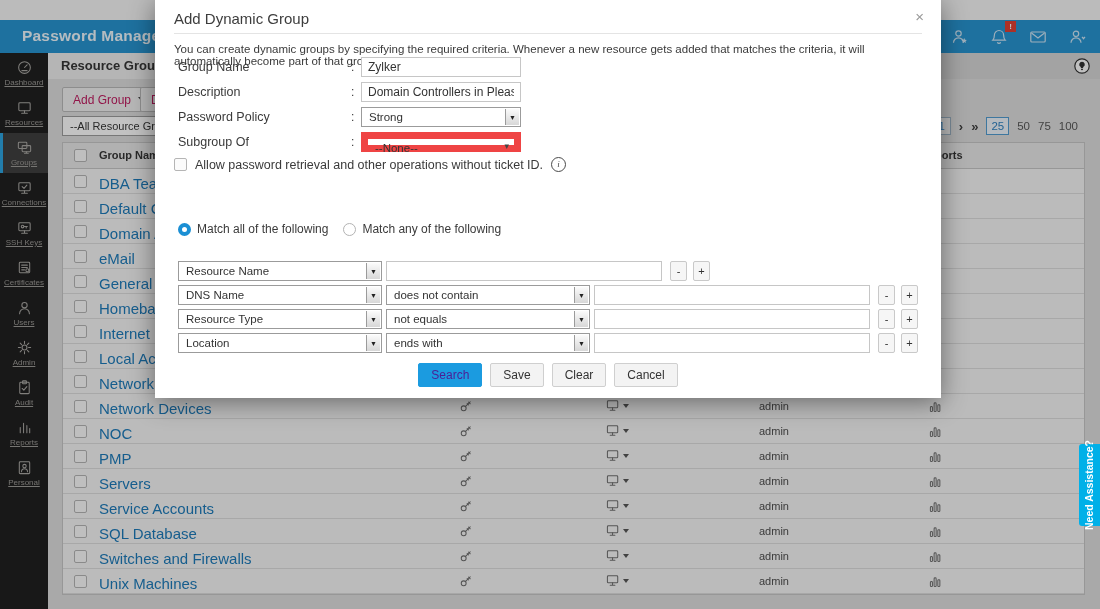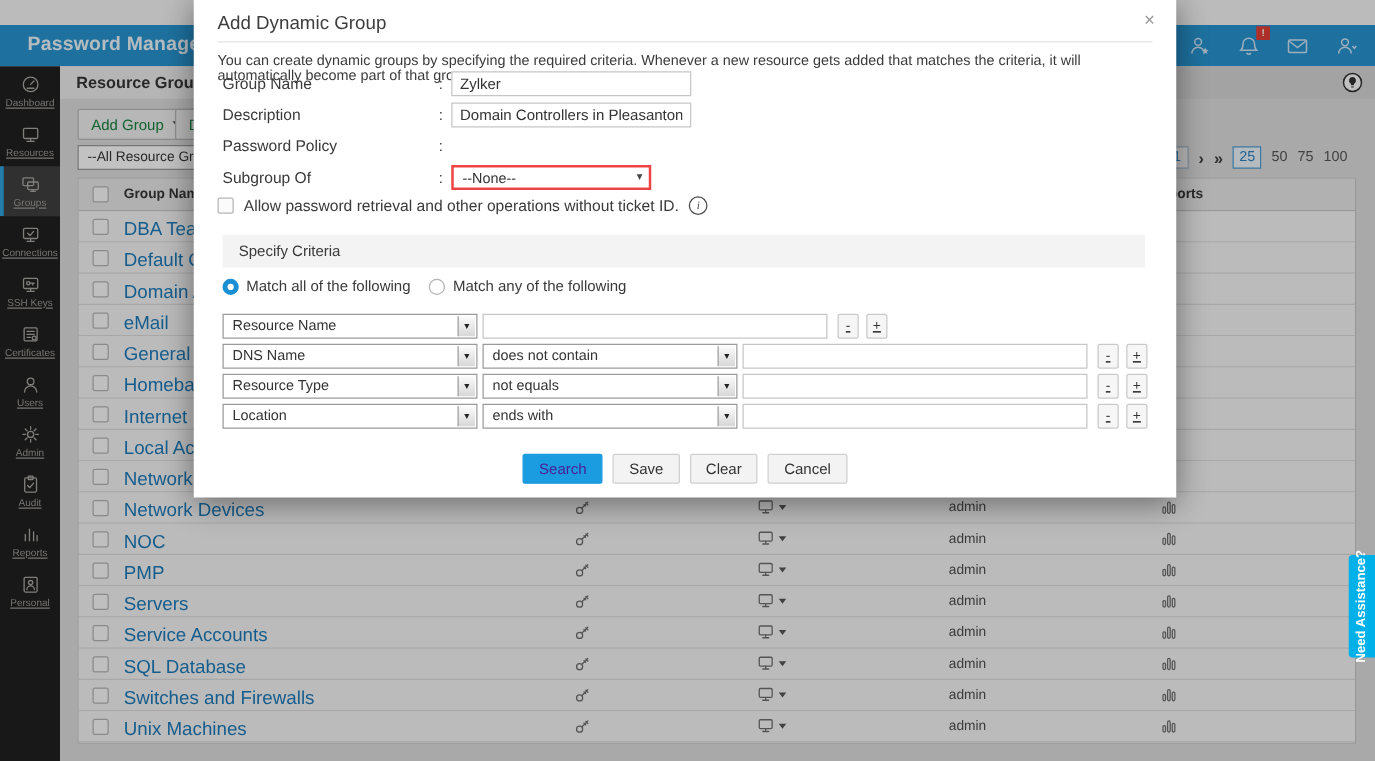--- a/index.html
+++ b/index.html
@@ -27,29 +27,29 @@
   .side-label{display:block;text-decoration:underline;}
 
   
   .content{position:absolute;left:48px;top:53px;right:0;bottom:0;background:#dedede;}
   .pagehead{position:absolute;left:0;right:0;top:0;height:26px;background:#d6d6d6;}
   .page-title{position:absolute;left:0;top:0;height:26px;line-height:26px;padding:0 13px;background:#eeeeee;
               font-size:13px;font-weight:bold;color:#333;}
   .bulb{position:absolute;right:9px;top:4px;cursor:pointer;}
 
   .btn-toolbar{position:absolute;height:25px;background:#f1f1f1;border:1px solid #b9b9b9;border-radius:2px;
-      font-size:12px;color:#15803d;display:flex;align-items:center;padding:0 10px;gap:7px;box-sizing:border-box;cursor:pointer;}
+      font-size:12px;color:#be185d;display:flex;align-items:center;padding:0 10px;gap:7px;box-sizing:border-box;cursor:pointer;}
   .tcaret{width:0;height:0;border-left:4px solid transparent;border-right:4px solid transparent;border-top:5px solid #444;}
 
   
   .csel{position:relative;border:1px solid #9b9b9b;background:#fff;height:20px;box-sizing:border-box;cursor:pointer;}
   .csel .sel-t{position:absolute;left:7px;top:3px;font-size:11.5px;color:#333;white-space:nowrap;}
   .csel .sel-b{position:absolute;right:1px;top:1px;bottom:1px;width:13px;border-left:1px solid #9b9b9b;
       background:linear-gradient(#fbfbfb,#d7d7d7);font-size:7px;color:#222;text-align:center;line-height:17px;}
-  .fsel{position:relative;border:2px solid #ef4444;background:#fff;height:20px;box-sizing:border-box;cursor:pointer;}
+  .fsel{position:relative;border:7px solid #ef4444;background:#fff;height:20px;box-sizing:border-box;cursor:pointer;}
   .fsel .sel-t{position:absolute;left:7px;top:3px;font-size:11.5px;color:#333;}
   .fsel .sel-c{position:absolute;right:5px;top:2px;font-size:9px;color:#444;}
 
   .filter{position:absolute;left:14px;top:63px;width:142px;}
   .pagination{position:absolute;top:64px;right:22px;display:flex;align-items:center;gap:8px;font-size:11.5px;color:#555;}
   .pg-num{border:1px solid #9eb4c6;color:#2a7fc0;padding:0 5px;height:16px;line-height:16px;background:#f2f2f2;cursor:pointer;}
   .pg-arrow{color:#3c3c3c;font-size:13px;font-weight:bold;cursor:pointer;}
   .psize{cursor:pointer;}
   .psize.active{border:1px solid #4f9bd1;color:#2a7fc0;padding:0 4px;height:16px;line-height:16px;background:#eef5fb;}
 
@@ -78,32 +78,32 @@
   .modal{position:absolute;left:155px;top:0;width:786px;height:398px;background:#fff;z-index:20;
          box-shadow:0 4px 24px rgba(0,0,0,.45);}
   .m-head{margin:0 19px;height:33px;border-bottom:1px solid #e4e4e4;position:relative;}
   .m-title{position:absolute;left:0;top:10px;font-size:15px;color:#3d3d3d;}
   .m-close{position:absolute;right:-2px;top:9px;font-size:15px;color:#9a9a9a;cursor:pointer;line-height:15px;}
   .m-desc{margin:9px 19px 0;font-size:11.5px;color:#3a3a3a;}
   .m-form{position:absolute;left:23px;top:56px;right:23px;}
   .frow{display:flex;align-items:center;height:22px;margin-bottom:3px;}
   .flabel{width:173px;font-size:12.5px;color:#3a3a3a;}
   .fcolon{width:10px;font-size:12px;color:#3a3a3a;}
-  .finput{width:192px;height:20px;box-sizing:border-box;border:1px solid #c6c6c6;font-size:12px;
+  .finput{width:160px;height:20px;box-sizing:border-box;border:1px solid #c6c6c6;font-size:12px;
           padding:0 6px;color:#333;font-family:inherit;outline:none;}
   .m-form .csel,.m-form .fsel{width:160px;}
   .ticket-row{position:absolute;left:19px;top:157px;display:flex;align-items:center;gap:8px;font-size:12.5px;color:#3a3a3a;}
   .info{width:13px;height:13px;border:1px solid #4a4a4a;border-radius:50%;font-size:9px;line-height:13px;
         text-align:center;color:#4a4a4a;font-style:italic;font-family:"Liberation Serif",serif;}
   .crit-bar{position:absolute;left:23px;right:25px;top:188px;height:26px;background:#f3f3f3;line-height:26px;
             padding-left:13px;font-size:12px;color:#3a3a3a;box-sizing:border-box;}
   .match-row{position:absolute;left:23px;top:222px;display:flex;align-items:center;gap:6px;font-size:12px;color:#3a3a3a;}
   .radio-on{width:5px;height:5px;border:4px solid #1b8fd4;border-radius:50%;background:#fff;cursor:pointer;}
   .radio-off{width:11px;height:11px;border:1px solid #b3b3b3;border-radius:50%;background:#fff;cursor:pointer;margin-left:9px;}
-  .criteria-rows{position:absolute;left:23px;top:251px;text-decoration:underline;}
+  .criteria-rows{position:absolute;left:23px;top:261px;}
   .crow{display:flex;height:20px;margin-bottom:4px;}
   .crow .csel.f1,.crow .csel.f2{width:204px;margin-right:4px;}
   .crow .cinput{width:276px;height:20px;box-sizing:border-box;border:1px solid #c6c6c6;margin-right:8px;
                 font-family:inherit;font-size:12px;padding:0 6px;outline:none;}
   .mp{width:17px;height:20px;box-sizing:border-box;border:1px solid #c9c9c9;background:#f6f6f6;border-radius:2px;
       font-size:11px;text-align:center;line-height:18px;color:#333;margin-right:6px;cursor:pointer;}
   .m-btns{position:absolute;left:0;right:0;top:363px;display:flex;justify-content:center;gap:8px;}
   .btn{height:24px;box-sizing:border-box;font-size:12px;padding:0 12px;border-radius:2px;display:flex;
        align-items:center;cursor:pointer;}
   .btn.primary{background:#1b9be0;color:#4c1d95;border:1px solid #1b9be0;}
@@ -674,38 +674,41 @@
         <input class="finput" value="Zylker" style="">
       </div>
       <div class="frow">
         <span class="flabel">Description</span>
         <span class="fcolon">:</span>
         <input class="finput" value="Domain Controllers in Pleasanton." style="">
       </div>
       <div class="frow">
         <span class="flabel">Password Policy</span>
         <span class="fcolon">:</span>
+        <div class="csel">
+          <span class="sel-t">Strong</span>
+          <span class="sel-b">▼</span>
+        </div>
       </div>
       <div class="frow">
         <span class="flabel">Subgroup Of</span>
         <span class="fcolon">:</span>
         <div class="fsel">
           <span class="sel-t">--None--</span>
           <span class="sel-c">▾</span>
         </div>
       </div>
     </div>
 
   <div class="ticket-row">
     <span class="cb"></span>
     <span>Allow password retrieval and other operations without ticket ID.</span>
     <span class="info">i</span>
   </div>
 
-  <div class="crit-bar">Specify Criteria</div>
 
   <div class="match-row">
     <span class="radio-on"></span>
     <span>Match all of the following</span>
     <span class="radio-off"></span>
     <span>Match any of the following</span>
   </div>
 
   <div class="criteria-rows">
       <div class="crow">

